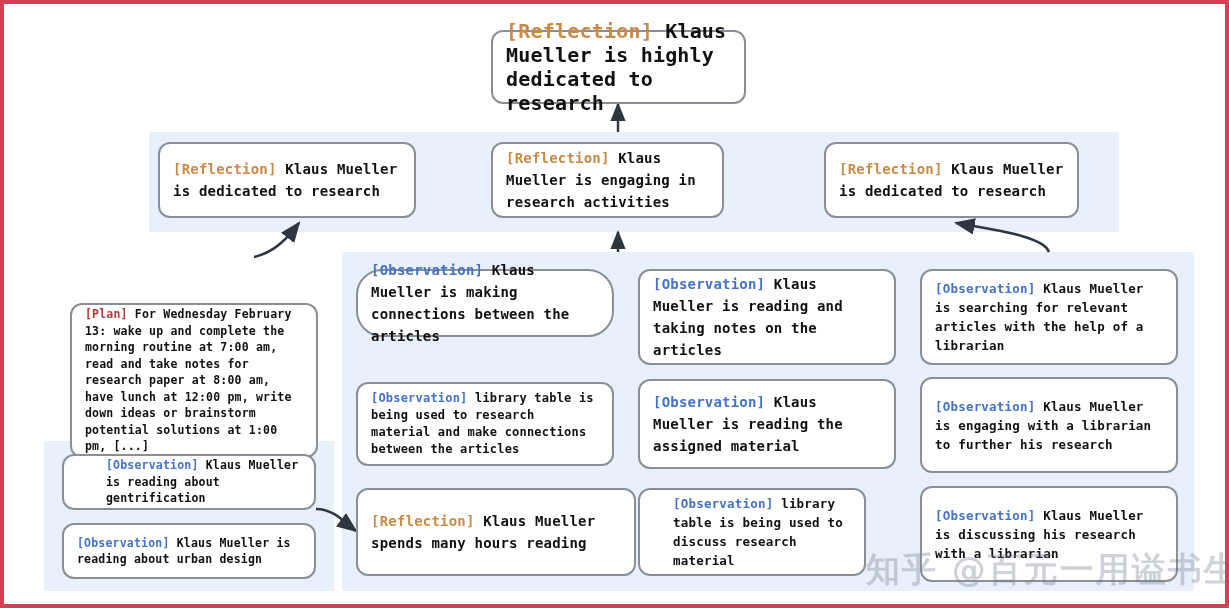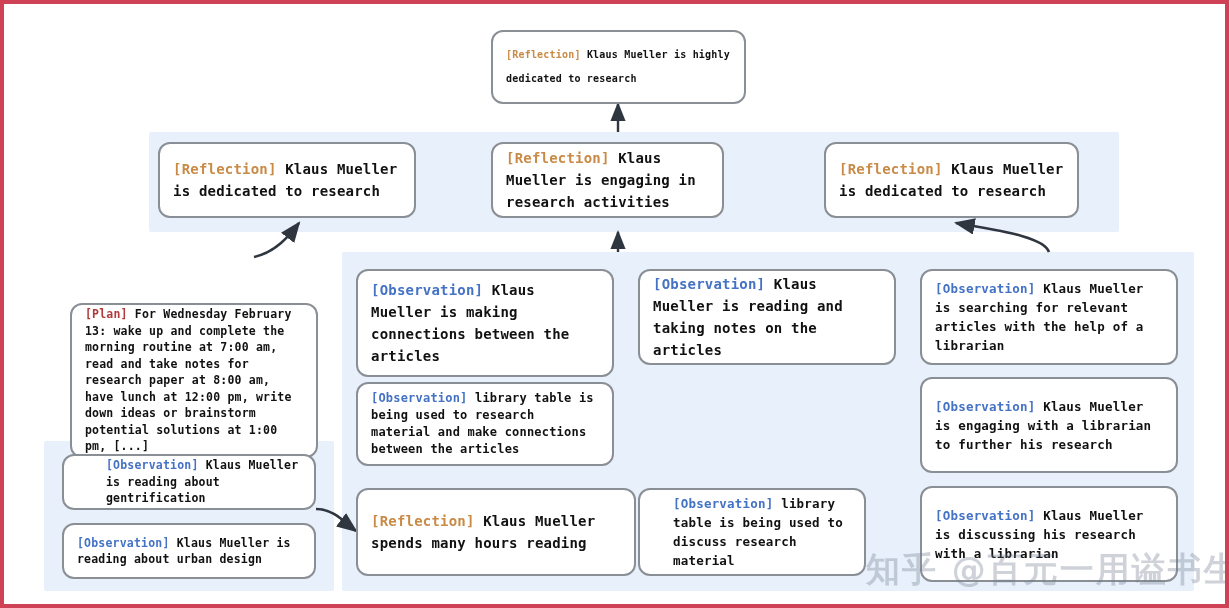--- a/index.html
+++ b/index.html
@@ -38,21 +38,21 @@
     display:block;
     padding:0 13px;
     width:100%;
     box-sizing:border-box;
     white-space:pre-wrap;
     word-break:normal;
   }
   .tag-reflection{color:#c98a46;font-weight:bold;}
   .tag-observation{color:#4472c4;font-weight:bold;}
   .tag-plan{color:#b03a3a;font-weight:bold;}
-  .f15{font-size:10px;line-height:24px;}
+  .f15{font-size:20px;line-height:24px;}
   .f14{font-size:14px;line-height:22px;}
   .f13{font-size:12.5px;line-height:19px;}
   .f12{font-size:12px;line-height:17px;}
   .f11{font-size:11.5px;line-height:16.5px;}
   svg.links{
     position:absolute;left:0;top:0;
     width:1229px;height:608px;
     pointer-events:none;
   }
   .wm{
@@ -116,36 +116,39 @@
   </div>
 
   <div class="node f11" style="left:58px;top:450px;width:254px;height:56px;padding-left:29px;">
     <span class="txt"><span class="tag-observation">[Observation]</span><span> Klaus Mueller is reading about gentrification</span></span>
   </div>
 
   <div class="node f11" style="left:58px;top:519px;width:254px;height:56px;">
     <span class="txt"><span class="tag-observation">[Observation]</span><span> Klaus Mueller is reading about urban design</span></span>
   </div>
 
-  <div class="node f14" style="left:352px;top:265px;width:258px;height:108px;">
+  <div class="node f14" style="left:352px;top:265px;width:258px;height:68px;border-radius:26px;">
     <span class="txt"><span class="tag-observation">[Observation]</span><span> Klaus Mueller is making connections between the articles</span></span>
   </div>
 
   <div class="node f12" style="left:352px;top:378px;width:258px;height:84px;">
     <span class="txt"><span class="tag-observation">[Observation]</span><span> library table is being used to research material and make connections between the articles</span></span>
   </div>
 
   <div class="node f14" style="left:352px;top:484px;width:280px;height:88px;">
     <span class="txt"><span class="tag-reflection">[Reflection]</span><span> Klaus Mueller spends many hours reading</span></span>
   </div>
 
   <div class="node f14" style="left:634px;top:265px;width:258px;height:96px;">
     <span class="txt"><span class="tag-observation">[Observation]</span><span> Klaus Mueller is reading and taking notes on the articles</span></span>
   </div>
 
+  <div class="node f14" style="left:634px;top:375px;width:258px;height:90px;">
+    <span class="txt"><span class="tag-observation">[Observation]</span><span> Klaus Mueller is reading the assigned material</span></span>
+  </div>
 
   <div class="node f13" style="left:634px;top:484px;width:228px;height:88px;padding-left:20px;">
     <span class="txt"><span class="tag-observation">[Observation]</span><span> library table is being used to discuss research material</span></span>
   </div>
 
   <div class="node f13" style="left:916px;top:265px;width:258px;height:96px;">
     <span class="txt"><span class="tag-observation">[Observation]</span><span> Klaus Mueller is searching for relevant articles with the help of a librarian</span></span>
   </div>
 
   <div class="node f13" style="left:916px;top:373px;width:258px;height:96px;">

